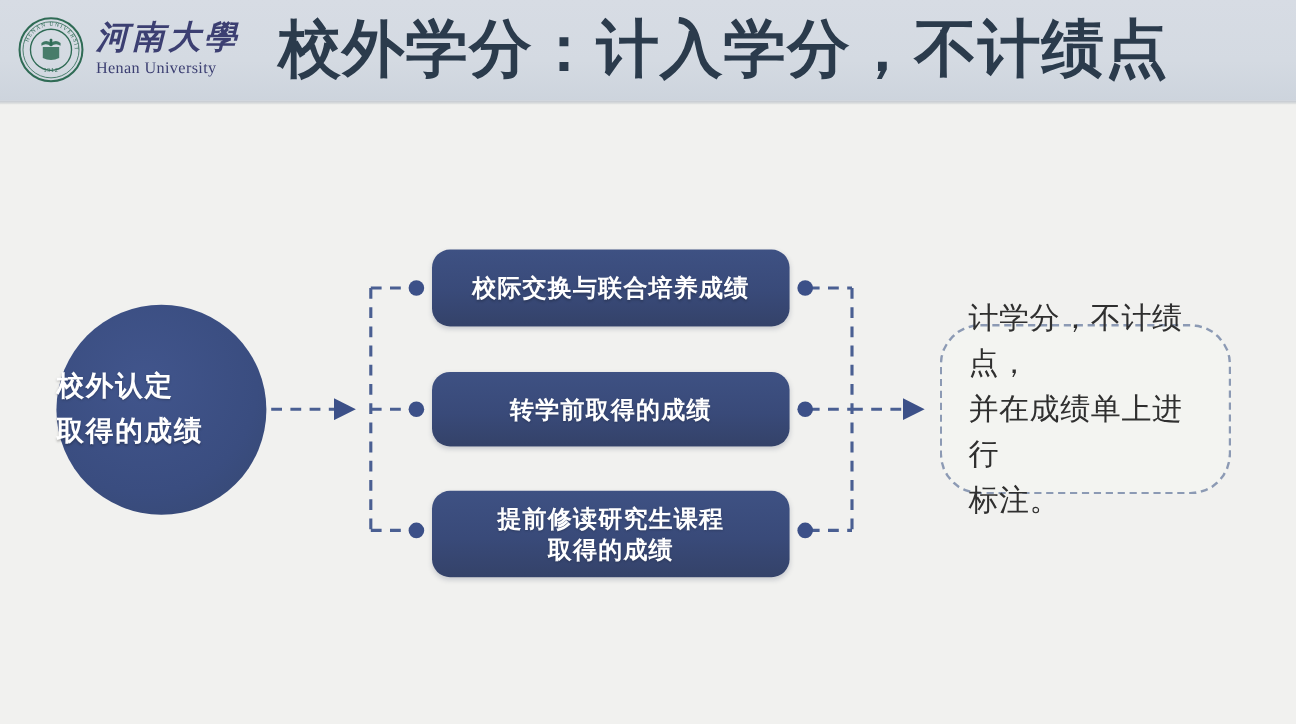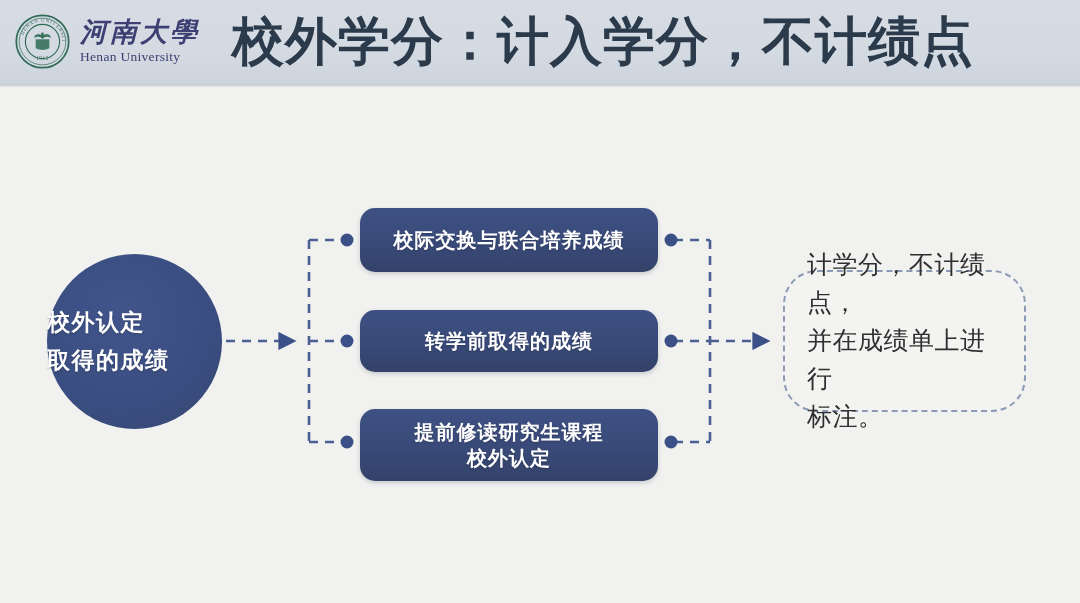--- a/index.html
+++ b/index.html
@@ -262,21 +262,21 @@
     </div>
 
     <div class="box" id="box-2">
       <span class="box-text">转学前取得的成绩</span>
     </div>
     <div class="box" id="box-1">
       <span class="box-text">校际交换与联合培养成绩</span>
     </div>
     <div class="box" id="box-3">
       <span class="box-text">提前修读研究生课程
-校外认定</span>
+取得的成绩</span>
     </div>
 
     <div class="result-box">
       <span class="result-text">计学分，不计绩点，
 并在成绩单上进行
 标注。</span>
     </div>
 
   </div>
 </div>

